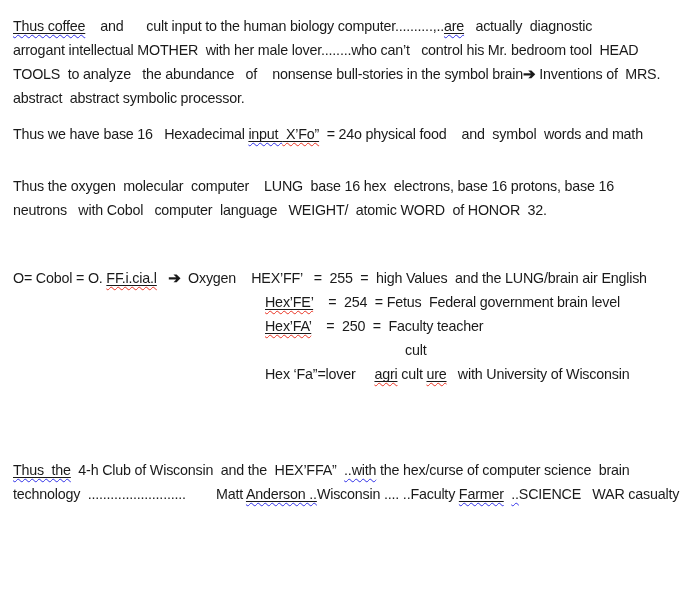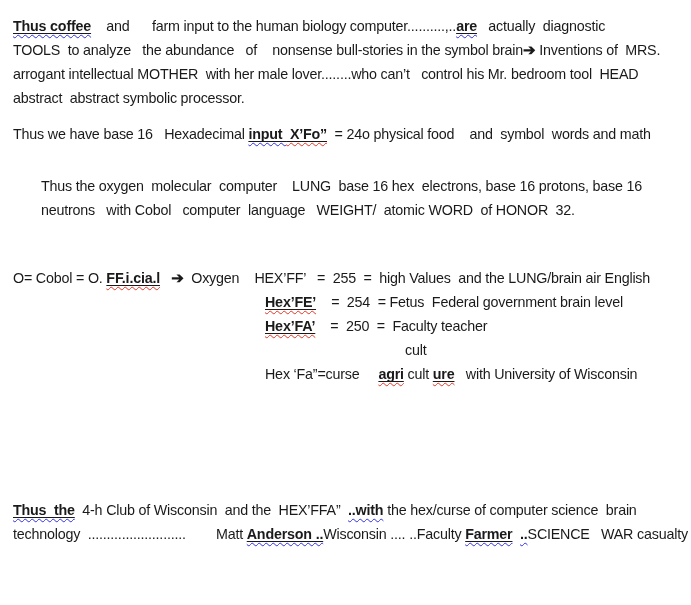--- a/index.html
+++ b/index.html
@@ -8,74 +8,73 @@
     box-sizing:border-box;
     width:691px; height:605px;
     padding:14px 10px 0 13px;
     font-family:"Liberation Sans", sans-serif;
     font-size:14.3px;
     letter-spacing:-0.2px;
     color:#1a1a1a;
   }
   .line { height:24px; line-height:24px; white-space:pre; }
   .blk2 { margin-top:12px; }
-  .blk3 { margin-top:28px;margin-left:28px; }
+  .blk3 { margin-top:28px; }
   .blk4 { margin-top:44px; }
-  .blk5 { margin-top:112px; }
+  .blk5 { margin-top:72px; }
   .ind1 { margin-left:252px; }
   .ind2 { margin-left:392px; }
   
   .u {
     text-decoration-line:underline;
     text-decoration-style:solid;
     text-decoration-color:#1a1a1a;
     text-decoration-thickness:1px;
     text-underline-offset:2px;
     text-decoration-skip-ink:none;
   }
   
   .sq {
     text-decoration-line:underline;
     text-decoration-style:wavy;
     text-decoration-thickness:1px;
     text-underline-offset:2.5px;
     text-decoration-skip-ink:none;
-    font-weight:bold;
   }
   .sq.r { text-decoration-color:#ea3323; }
   .sq.b { text-decoration-color:#3030e8; }
   .arrow { font-weight:bold; font-size:15px; }
 </style>
 </head>
 <body>
 
 <div class="page">
 
   <div>
-    <div class="line"><span class="u"><span class="sq b">Thus coffee</span></span><span>    and      farm input to the human biology computer..........,..</span><span class="u"><span class="sq b">are</span></span><span>   actually  diagnostic</span></div>
+    <div class="line"><span class="u"><span class="sq b">Thus coffee</span></span><span>    and      cult input to the human biology computer..........,..</span><span class="u"><span class="sq b">are</span></span><span>   actually  diagnostic</span></div>
+    <div class="line"><span>arrogant intellectual MOTHER  with her male lover........who can’t   control his Mr. bedroom tool  HEAD</span></div>
     <div class="line"><span>TOOLS  to analyze   the abundance   of    nonsense bull-stories in the symbol brain</span><span class="arrow">➔</span><span> Inventions of  MRS.</span></div>
-    <div class="line"><span>arrogant intellectual MOTHER  with her male lover........who can’t   control his Mr. bedroom tool  HEAD</span></div>
     <div class="line"><span>abstract  abstract symbolic processor.</span></div>
   </div>
 
   <div class="blk2">
     <div class="line"><span>Thus we have base 16   Hexadecimal </span><span class="u"><span class="sq b">input </span><span class="sq r"> X’Fo”</span></span><span>  = 24o physical food    and  symbol  words and math</span></div>
   </div>
 
   <div class="blk3">
     <div class="line"><span>Thus the oxygen  molecular  computer    LUNG  base 16 hex  electrons, base 16 protons, base 16</span></div>
     <div class="line"><span>neutrons   with Cobol   computer  language   WEIGHT/  atomic WORD  of HONOR  32.</span></div>
   </div>
 
   <div class="blk4">
     <div class="line"><span>O= Cobol = O. </span><span class="u"><span class="sq r">FF.i.cia.l</span></span><span>   </span><span class="arrow">➔</span><span>  Oxygen    HEX’FF’   =  255  =  high Values  and the LUNG/brain air English</span></div>
     <div class="line ind1"><span class="u"><span class="sq r">Hex’FE’</span></span><span>    =  254  = Fetus  Federal government brain level</span></div>
     <div class="line ind1"><span class="u"><span class="sq r">Hex’FA’</span></span><span>    =  250  =  Faculty teacher</span></div>
     <div class="line ind2"><span>cult</span></div>
-    <div class="line ind1"><span>Hex ‘Fa”=curse     </span><span class="u"><span class="sq r">agri</span></span><span> cult </span><span class="u"><span class="sq r">ure</span></span><span>   with University of Wisconsin</span></div>
+    <div class="line ind1"><span>Hex ‘Fa”=lover     </span><span class="u"><span class="sq r">agri</span></span><span> cult </span><span class="u"><span class="sq r">ure</span></span><span>   with University of Wisconsin</span></div>
   </div>
 
   <div class="blk5">
     <div class="line"><span class="u"><span class="sq b">Thus  the</span></span><span>  4-h Club of Wisconsin  and the  HEX’FFA”  </span><span class="sq b">..with</span><span> the hex/curse of computer science  brain</span></div>
     <div class="line"><span>technology  ..........................        Matt </span><span class="u"><span class="sq b">Anderson ..</span></span><span>Wisconsin .... ..Faculty </span><span class="u"><span class="sq b">Farmer</span></span><span>  </span><span class="sq b">..</span><span>SCIENCE   WAR casualty</span></div>
   </div>
 
 </div>
 
 </body></html>

